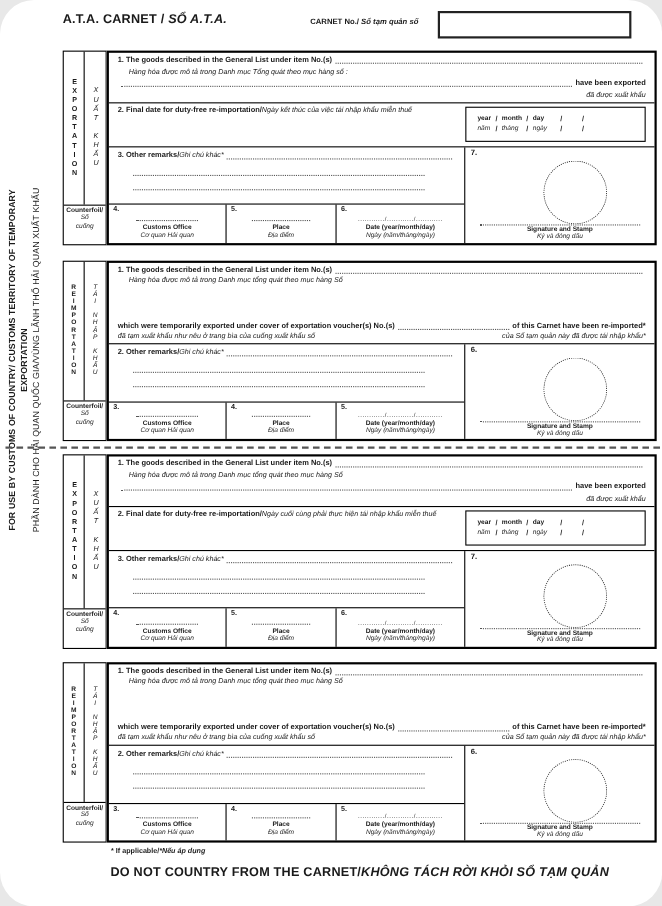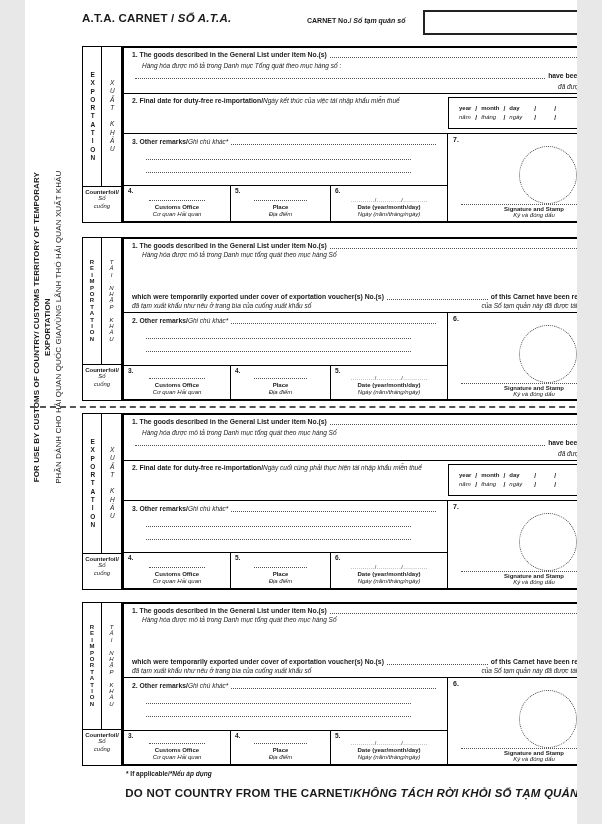--- a/index.html
+++ b/index.html
@@ -1,21 +1,22 @@
 <!DOCTYPE html>
 <html><head>
 <meta charset="utf-8">
 <style>
   * { margin:0; padding:0; box-sizing:border-box; }
   html,body { background:#e8e8e8; }
   .page {
-    position:relative; width:552px; height:824px; margin:0 auto;
+    position:relative; width:602px; height:824px; margin:0 auto;
     background:#ffffff; color:#1a1a1a;
     font-family:"Liberation Sans", sans-serif;
     overflow:hidden;
+    border-radius:31px;
   }
   
   .form-title { position:absolute; left:57px; top:12px; font-size:11.5px; font-weight:bold; letter-spacing:.2px; }
   .form-title .t-vn { font-style:italic; }
   .carnet-label { position:absolute; left:282px; top:17px; font-size:7px; font-weight:bold; }
   .carnet-label .t-vn { font-style:italic; }
   .carnet-box { position:absolute; left:398px; top:10px; width:176px; height:25px; border:2px solid #222; background:#fff; }
   
   .sidebar-text {
     position:absolute; left:-148px; top:311px; width:342px;

